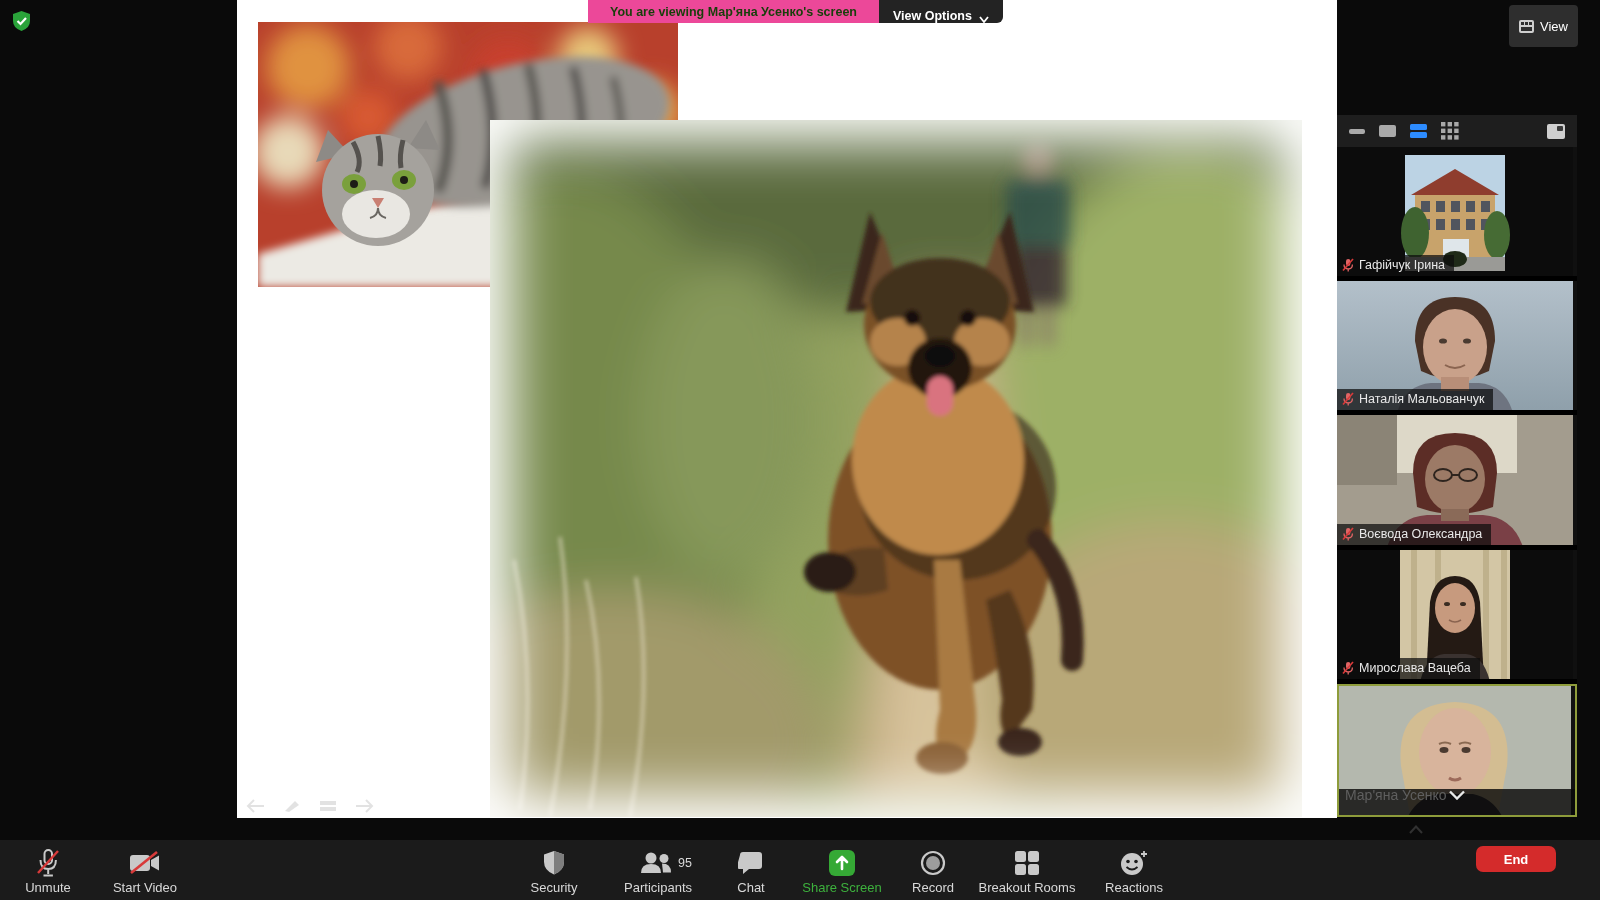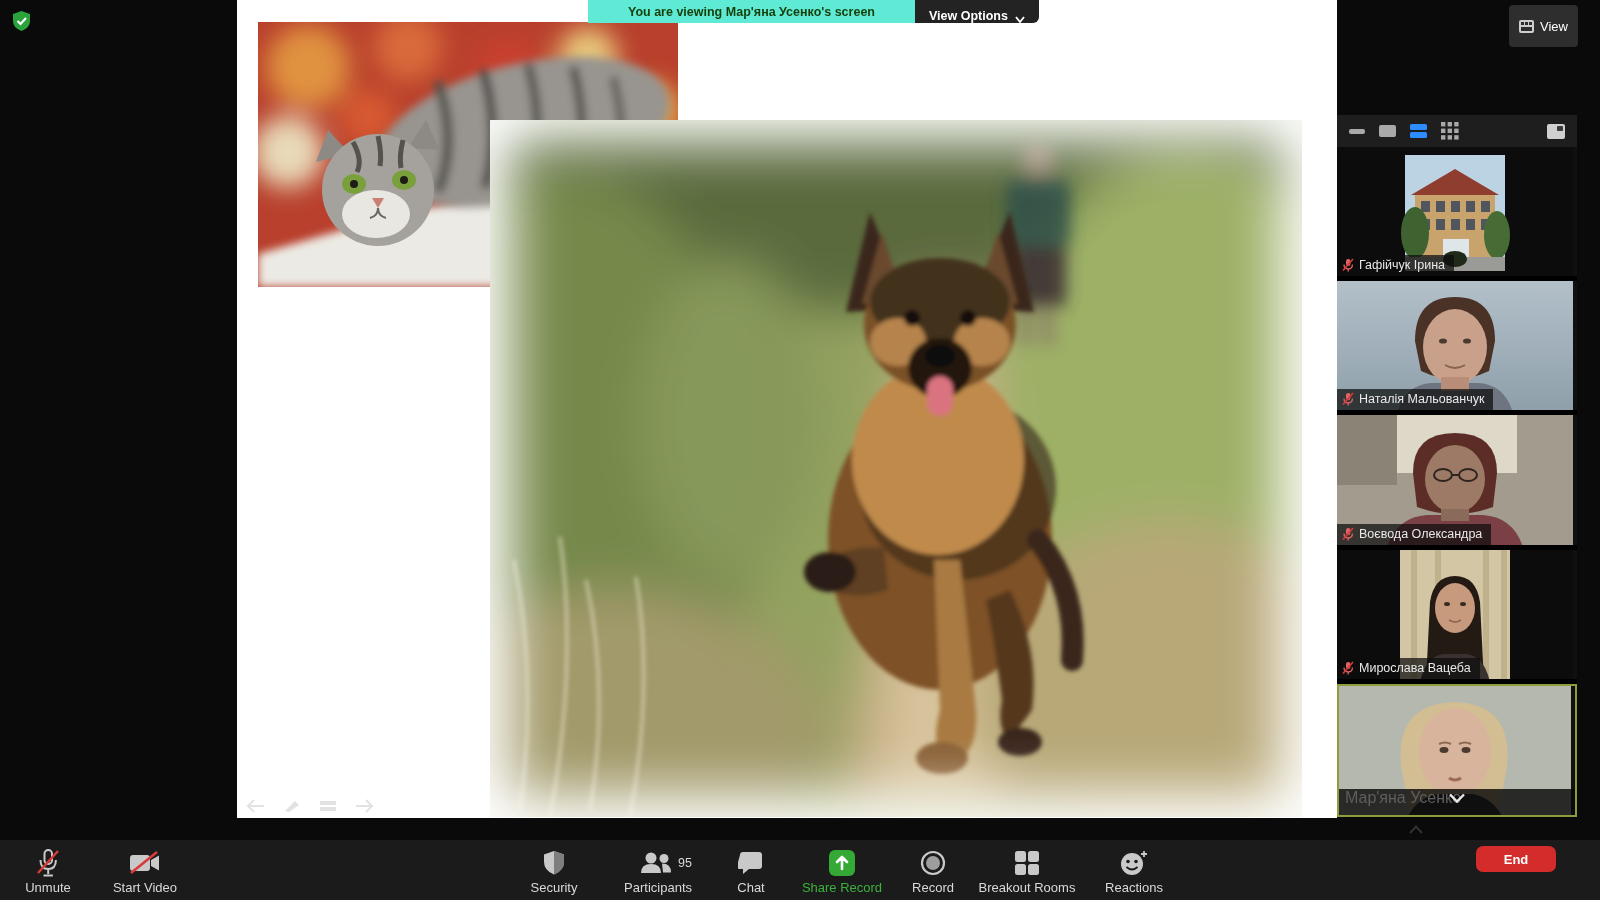--- a/index.html
+++ b/index.html
@@ -10,43 +10,43 @@
   
   .slide { position:absolute; left:237px; top:0; width:1100px; height:818px; background:#fff; }
   .cat-photo { position:absolute; left:21px; top:22px; width:420px; height:265px; overflow:hidden; }
   .dog-photo { position:absolute; left:253px; top:120px; width:812px; height:697px; overflow:hidden; }
   .photo-fade { position:absolute; inset:0; box-shadow: inset 0 0 55px 22px #ffffff; pointer-events:none; }
   .slide-controls { position:absolute; left:8px; bottom:4px; display:flex; gap:14px; opacity:.5; }
   .slide-controls svg { display:block; }
 
   
   .banner { position:absolute; left:588px; top:0; height:23px; display:flex; font-size:12.5px; }
-  .banner-green { background:#5eead4; color:#173f0a; font-weight:bold; display:flex; align-items:center;
-                  padding:0 40px; height:23px; }
+  .banner-green { background:#ec4899; color:#173f0a; font-weight:bold; display:flex; align-items:center;
+                  padding:0 22px; height:23px; }
   .banner-dark { background:#232323; color:#fff; font-weight:bold; display:flex; align-items:flex-end; gap:7px;
                  padding:0 14px; height:23px; border-radius:0 0 6px 0; cursor:pointer; }
 
   
   .secure-shield { position:absolute; left:12px; top:10px; }
   .view-btn { position:absolute; right:22px; top:5px; height:42px; background:#2e2e2e; border-radius:4px;
               display:flex; align-items:center; gap:6px; padding:0 10px; color:#fff; font-size:13px; cursor:pointer; }
 
   
   .panel { position:absolute; left:1337px; top:115px; width:240px; height:702px; background:#1e1e1e; }
   .panel-header { height:32px; display:flex; align-items:center; gap:14px; padding:0 12px; }
   .ph-icon { cursor:pointer; display:flex; align-items:center; }
   .ph-spacer { flex:1; }
   .tiles { position:absolute; top:32px; left:0; right:0; bottom:0; display:flex; flex-direction:column; gap:5px; background:#000; }
   .tile { position:relative; height:132px; background:#101010; overflow:hidden; }
   .tile.active { height:136px; border:2px solid #8e9c3b; }
   .tile svg.vid { display:block; }
   .name-bar { position:absolute; left:0; bottom:0; display:flex; align-items:center; gap:5px;
               background:rgba(12,12,12,.72); padding:3px 9px 4px 5px; color:#e9e9e9; font-size:12.5px; }
   .name-bar-full { position:absolute; left:0; right:0; bottom:0; height:26px; background:rgba(10,10,10,.82);
-                   display:flex; align-items:flex-start; padding:0 6px; color:#5f5f5f; font-size:16px; }
+                   display:flex; align-items:flex-end; padding:12px 6px; color:#5f5f5f; font-size:14px; }
   .name-bar-full .chev { position:absolute; left:50%; transform:translateX(-50%); cursor:pointer; }
   .panel-under-caret { position:absolute; left:1408px; top:820px; opacity:.35; }
 
   
   .toolbar { position:absolute; left:0; bottom:0; width:1600px; height:60px; background:#1b1b1b; }
   .tb-item { position:absolute; top:4px; height:52px; display:flex; flex-direction:column; align-items:center;
              justify-content:flex-end; color:#d9d9d9; font-size:13px; cursor:pointer; }
   .tb-item .ic { height:32px; display:flex; align-items:center; justify-content:center; }
   .tb-item .lbl { line-height:17px; white-space:nowrap; }
   .count { font-size:12.5px; color:#d9d9d9; margin-left:5px; }
@@ -470,21 +470,21 @@
       <span class="lbl">Chat</span>
     </div>
 
     <div class="tb-item" style="left:794px; width:96px;">
       <span class="ic">
         <svg width="28" height="28" viewBox="0 0 28 28">
           <rect x="1" y="1" width="26" height="26" rx="6" fill="#35a935"></rect>
           <path d="M14 20 V8 M14 8 l-5 5 M14 8 l5 5" stroke="#fff" stroke-width="2.6" fill="none" stroke-linecap="round"></path>
         </svg>
       </span>
-      <span class="lbl share-label">Share Record</span>
+      <span class="lbl share-label">Share Screen</span>
     </div>
 
     <div class="tb-item" style="left:898px; width:70px;">
       <span class="ic">
         <svg width="26" height="26" viewBox="0 0 26 26">
           <circle cx="13" cy="13" r="11" fill="none" stroke="#c9c9c9" stroke-width="2.2"></circle>
           <circle cx="13" cy="13" r="7" fill="#9d9d9d"></circle>
         </svg>
       </span>
       <span class="lbl">Record</span>

